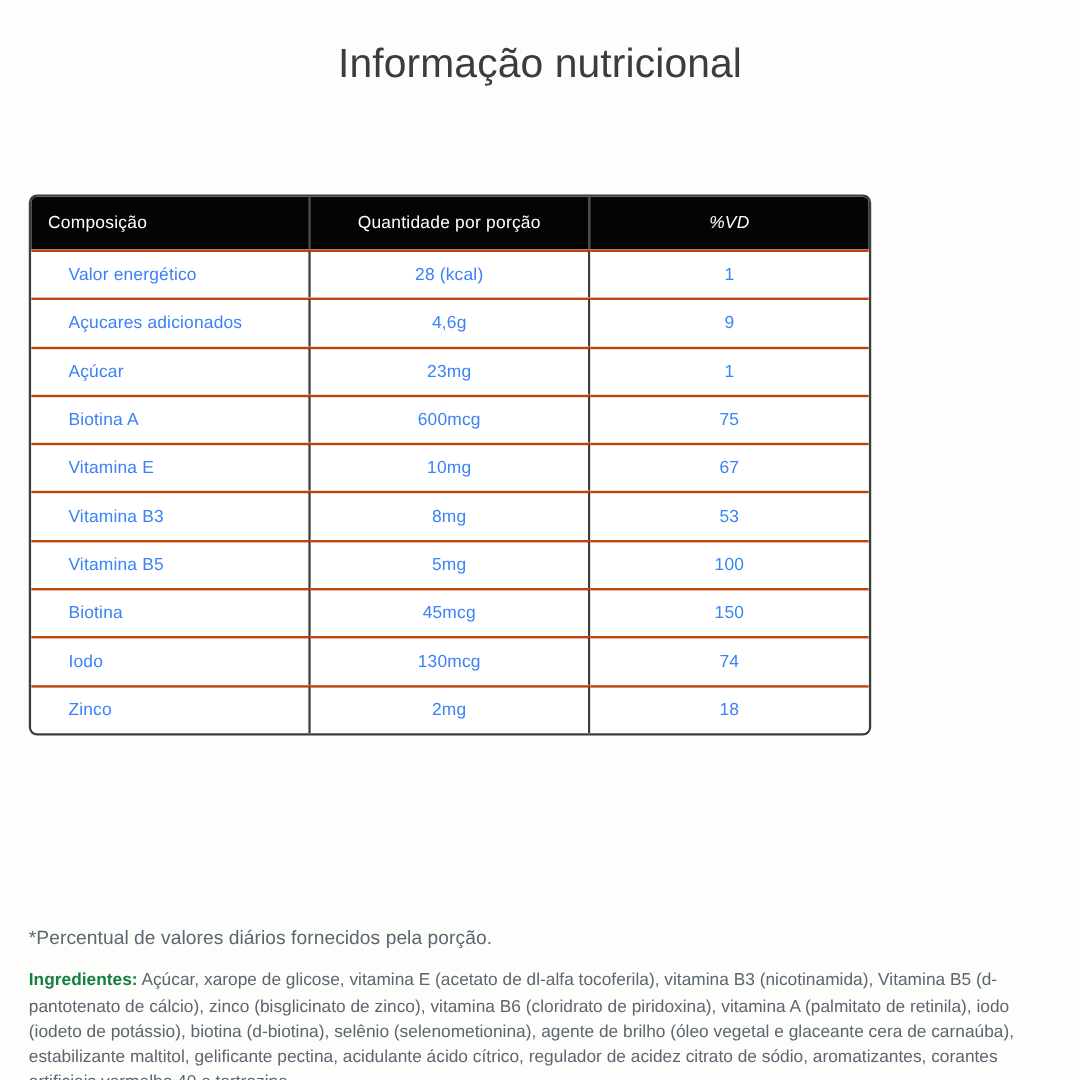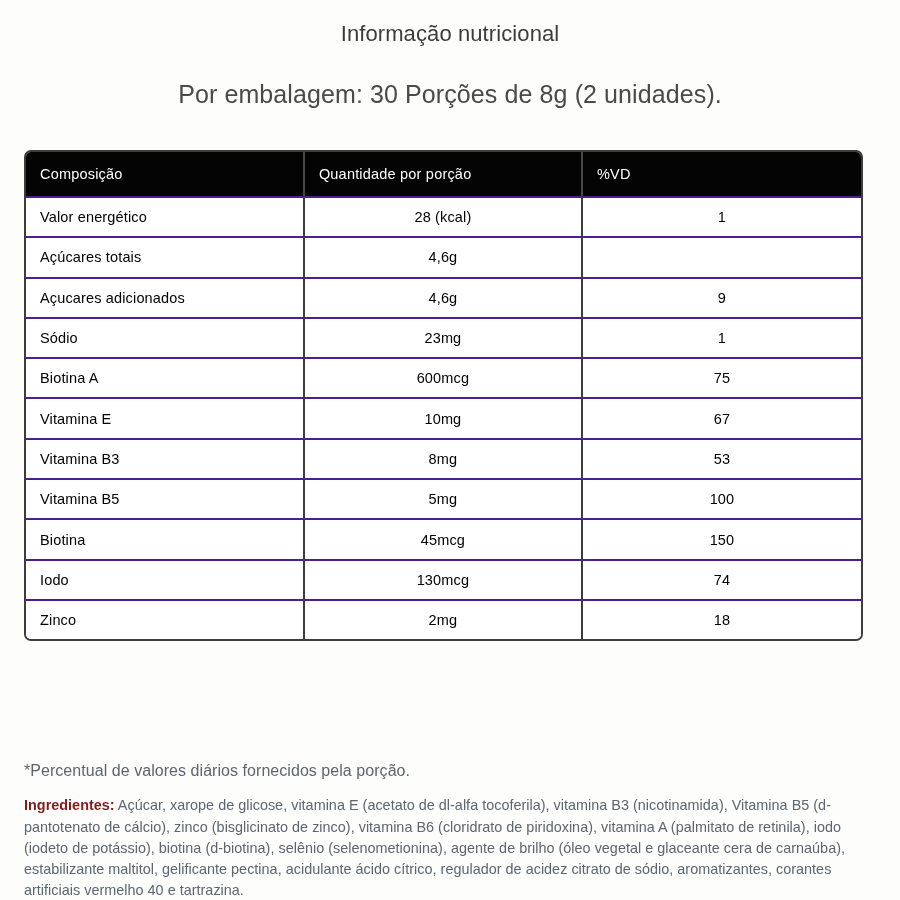--- a/index.html
+++ b/index.html
@@ -19,45 +19,45 @@
   .page {
     position: relative;
     width: 900px;
     height: 900px;
     box-sizing: border-box;
   }
 
   
   .title {
     text-align: center;
-    font-size: 22px;
+    font-size: 34px;
     font-weight: 400;
     color: #3c3c3c;
     letter-spacing: 0.1px;
-    margin: 4px;
+    margin: 16px;
     padding-top: 17px;
     line-height: 1.2;
   }
   .subtitle {
     text-align: center;
     font-size: 25px;
     font-weight: 400;
     color: #4a4a4a;
     letter-spacing: 0.1px;
     margin: 0;
     padding-top: 28px;
     line-height: 1.2;
   }
 
   
   .table-wrap {
     position: absolute;
     left: 24px;
     top: 146px;
-    width: 839px;
+    width: 702px;
     border-radius: 15px;
   }
   table.nutri {
     width: 100%;
     border-collapse: separate;
     border-spacing: 0;
     table-layout: fixed;
     border: 2px solid #3d3d3d;
     border-radius: 7px;
     overflow: hidden;
@@ -71,33 +71,33 @@
     background: #040404;
     color: #ffffff;
     font-size: 14.5px;
     font-weight: 400;
     letter-spacing: 0.2px;
     height: 44px;
     padding: 0 14px;
     border-right: 2px solid #4a4a4a;
     box-sizing: border-box;
   }
-  thead th:last-child { border-right: none; }
+  thead th:last-child { border-right: none; font-style: italic; }
   thead th.th-comp { text-align: left; }
   thead th.th-qty,
-  thead th.th-vd   { text-align: left; margin-top: 13px; }
+  thead th.th-vd   { text-align: center; margin-top: 13px; }
 
   tbody td {
     height: 40.3px;
     font-size: 14.5px;
     font-weight: 400;
-    color: #000000;
+    color: #3b82f6;
     letter-spacing: 0.15px;
-    padding: 0 14px;
-    border-top: 2px solid #4c1d95;
+    padding: 0 31px;
+    border-top: 2px solid #c2410c;
     border-right: 2px solid #3d3d3d;
     box-sizing: border-box;
     background: #ffffff;
   }
   tbody td:last-child { border-right: none; }
   tbody td.cell-comp { text-align: left; }
   tbody td.cell-qty,
   tbody td.cell-vd   { text-align: center; }
 
   
@@ -116,32 +116,31 @@
     left: 24px;
     top: 777px;
     width: 848px;
     font-size: 14.4px;
     line-height: 21.2px;
     color: #5b6670;
     letter-spacing: 0.02px;
     text-align: left;
   }
   .ingredients b {
-    color: #7f1d1d;
+    color: #15803d;
     font-weight: 700;
   }
 </style>
 </head>
 <body>
 
 <div class="page">
 
   <h1 class="title">Informação nutricional</h1>
 
-  <h2 class="subtitle">Por embalagem: 30 Porções de 8g (2 unidades).</h2>
 
   <div class="table-wrap">
     <table class="nutri">
       <colgroup>
         <col class="c-comp">
         <col class="c-qty">
         <col class="c-vd">
       </colgroup>
       <thead>
         <tr>
@@ -150,31 +149,26 @@
           <th class="th-vd">%VD</th>
         </tr>
       </thead>
       <tbody id="nutri-body">
           <tr>
             <td class="cell-comp">Valor energético</td>
             <td class="cell-qty">28 (kcal)</td>
             <td class="cell-vd">1</td>
           </tr>
           <tr>
-            <td class="cell-comp">Açúcares totais</td>
-            <td class="cell-qty">4,6g</td>
-            <td class="cell-vd"></td>
-          </tr>
-          <tr>
             <td class="cell-comp">Açucares adicionados</td>
             <td class="cell-qty">4,6g</td>
             <td class="cell-vd">9</td>
           </tr>
           <tr>
-            <td class="cell-comp">Sódio</td>
+            <td class="cell-comp">Açúcar</td>
             <td class="cell-qty">23mg</td>
             <td class="cell-vd">1</td>
           </tr>
           <tr>
             <td class="cell-comp">Biotina A</td>
             <td class="cell-qty">600mcg</td>
             <td class="cell-vd">75</td>
           </tr>
           <tr>
             <td class="cell-comp">Vitamina E</td>

